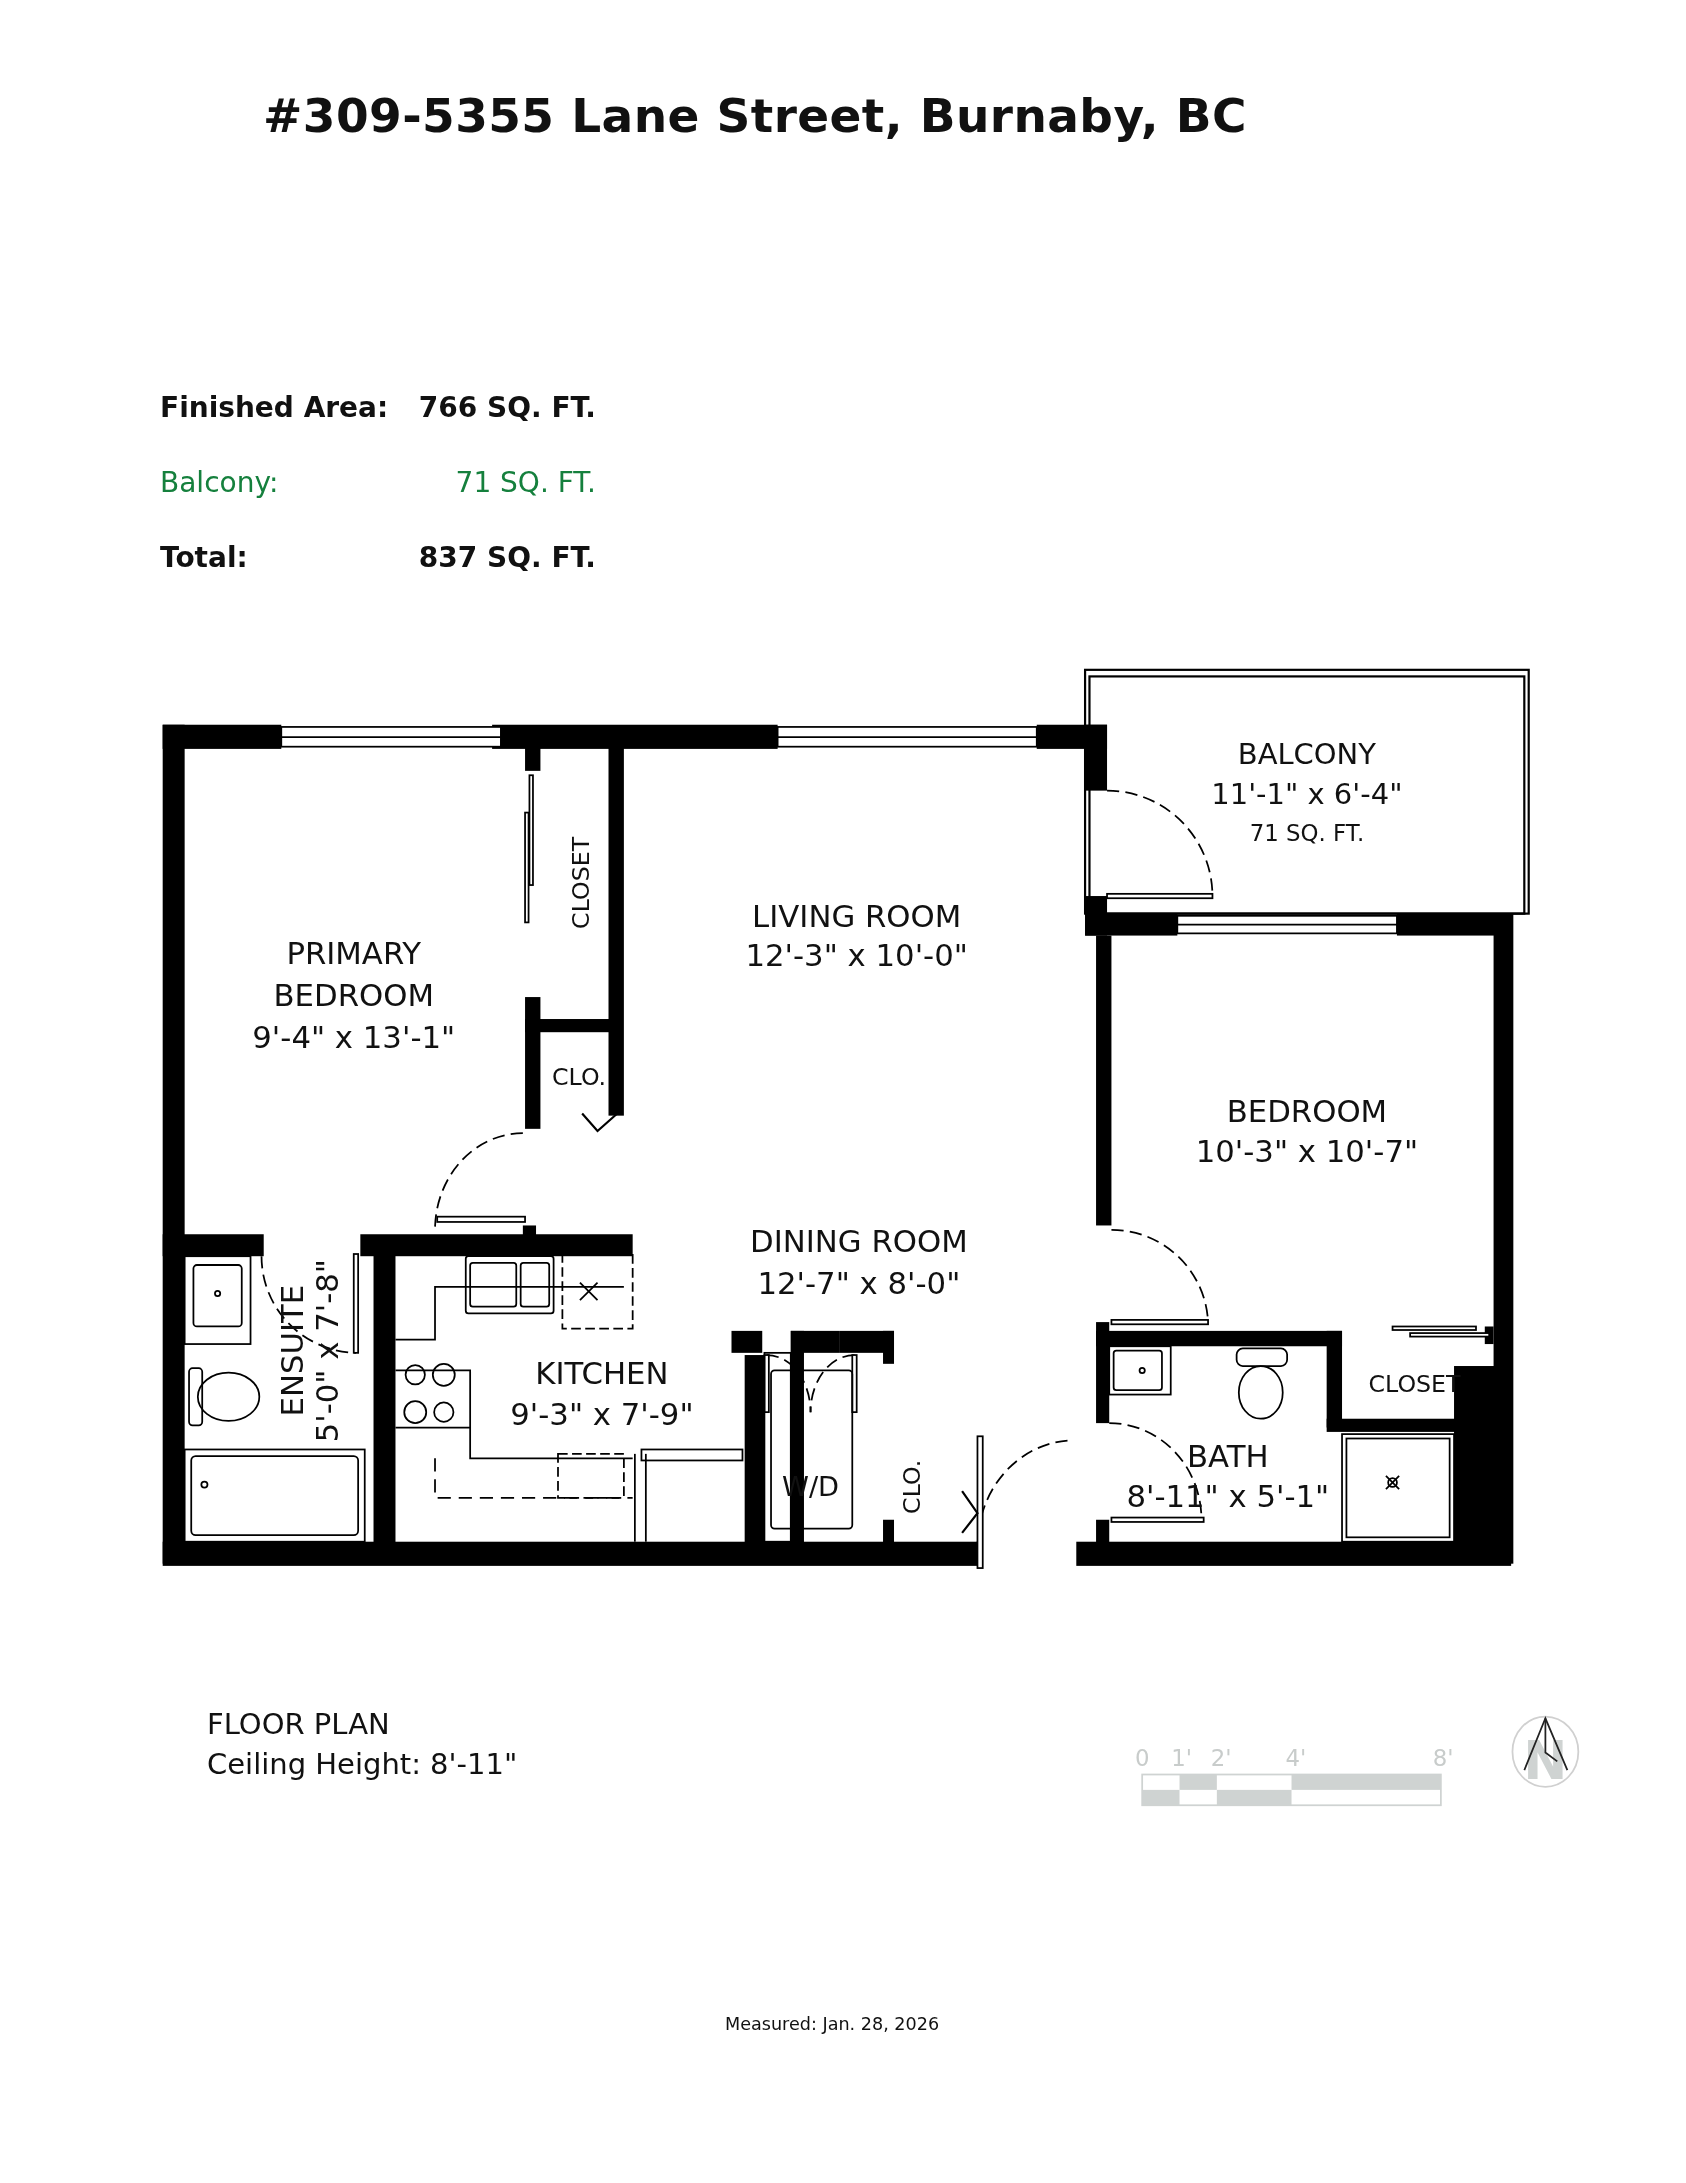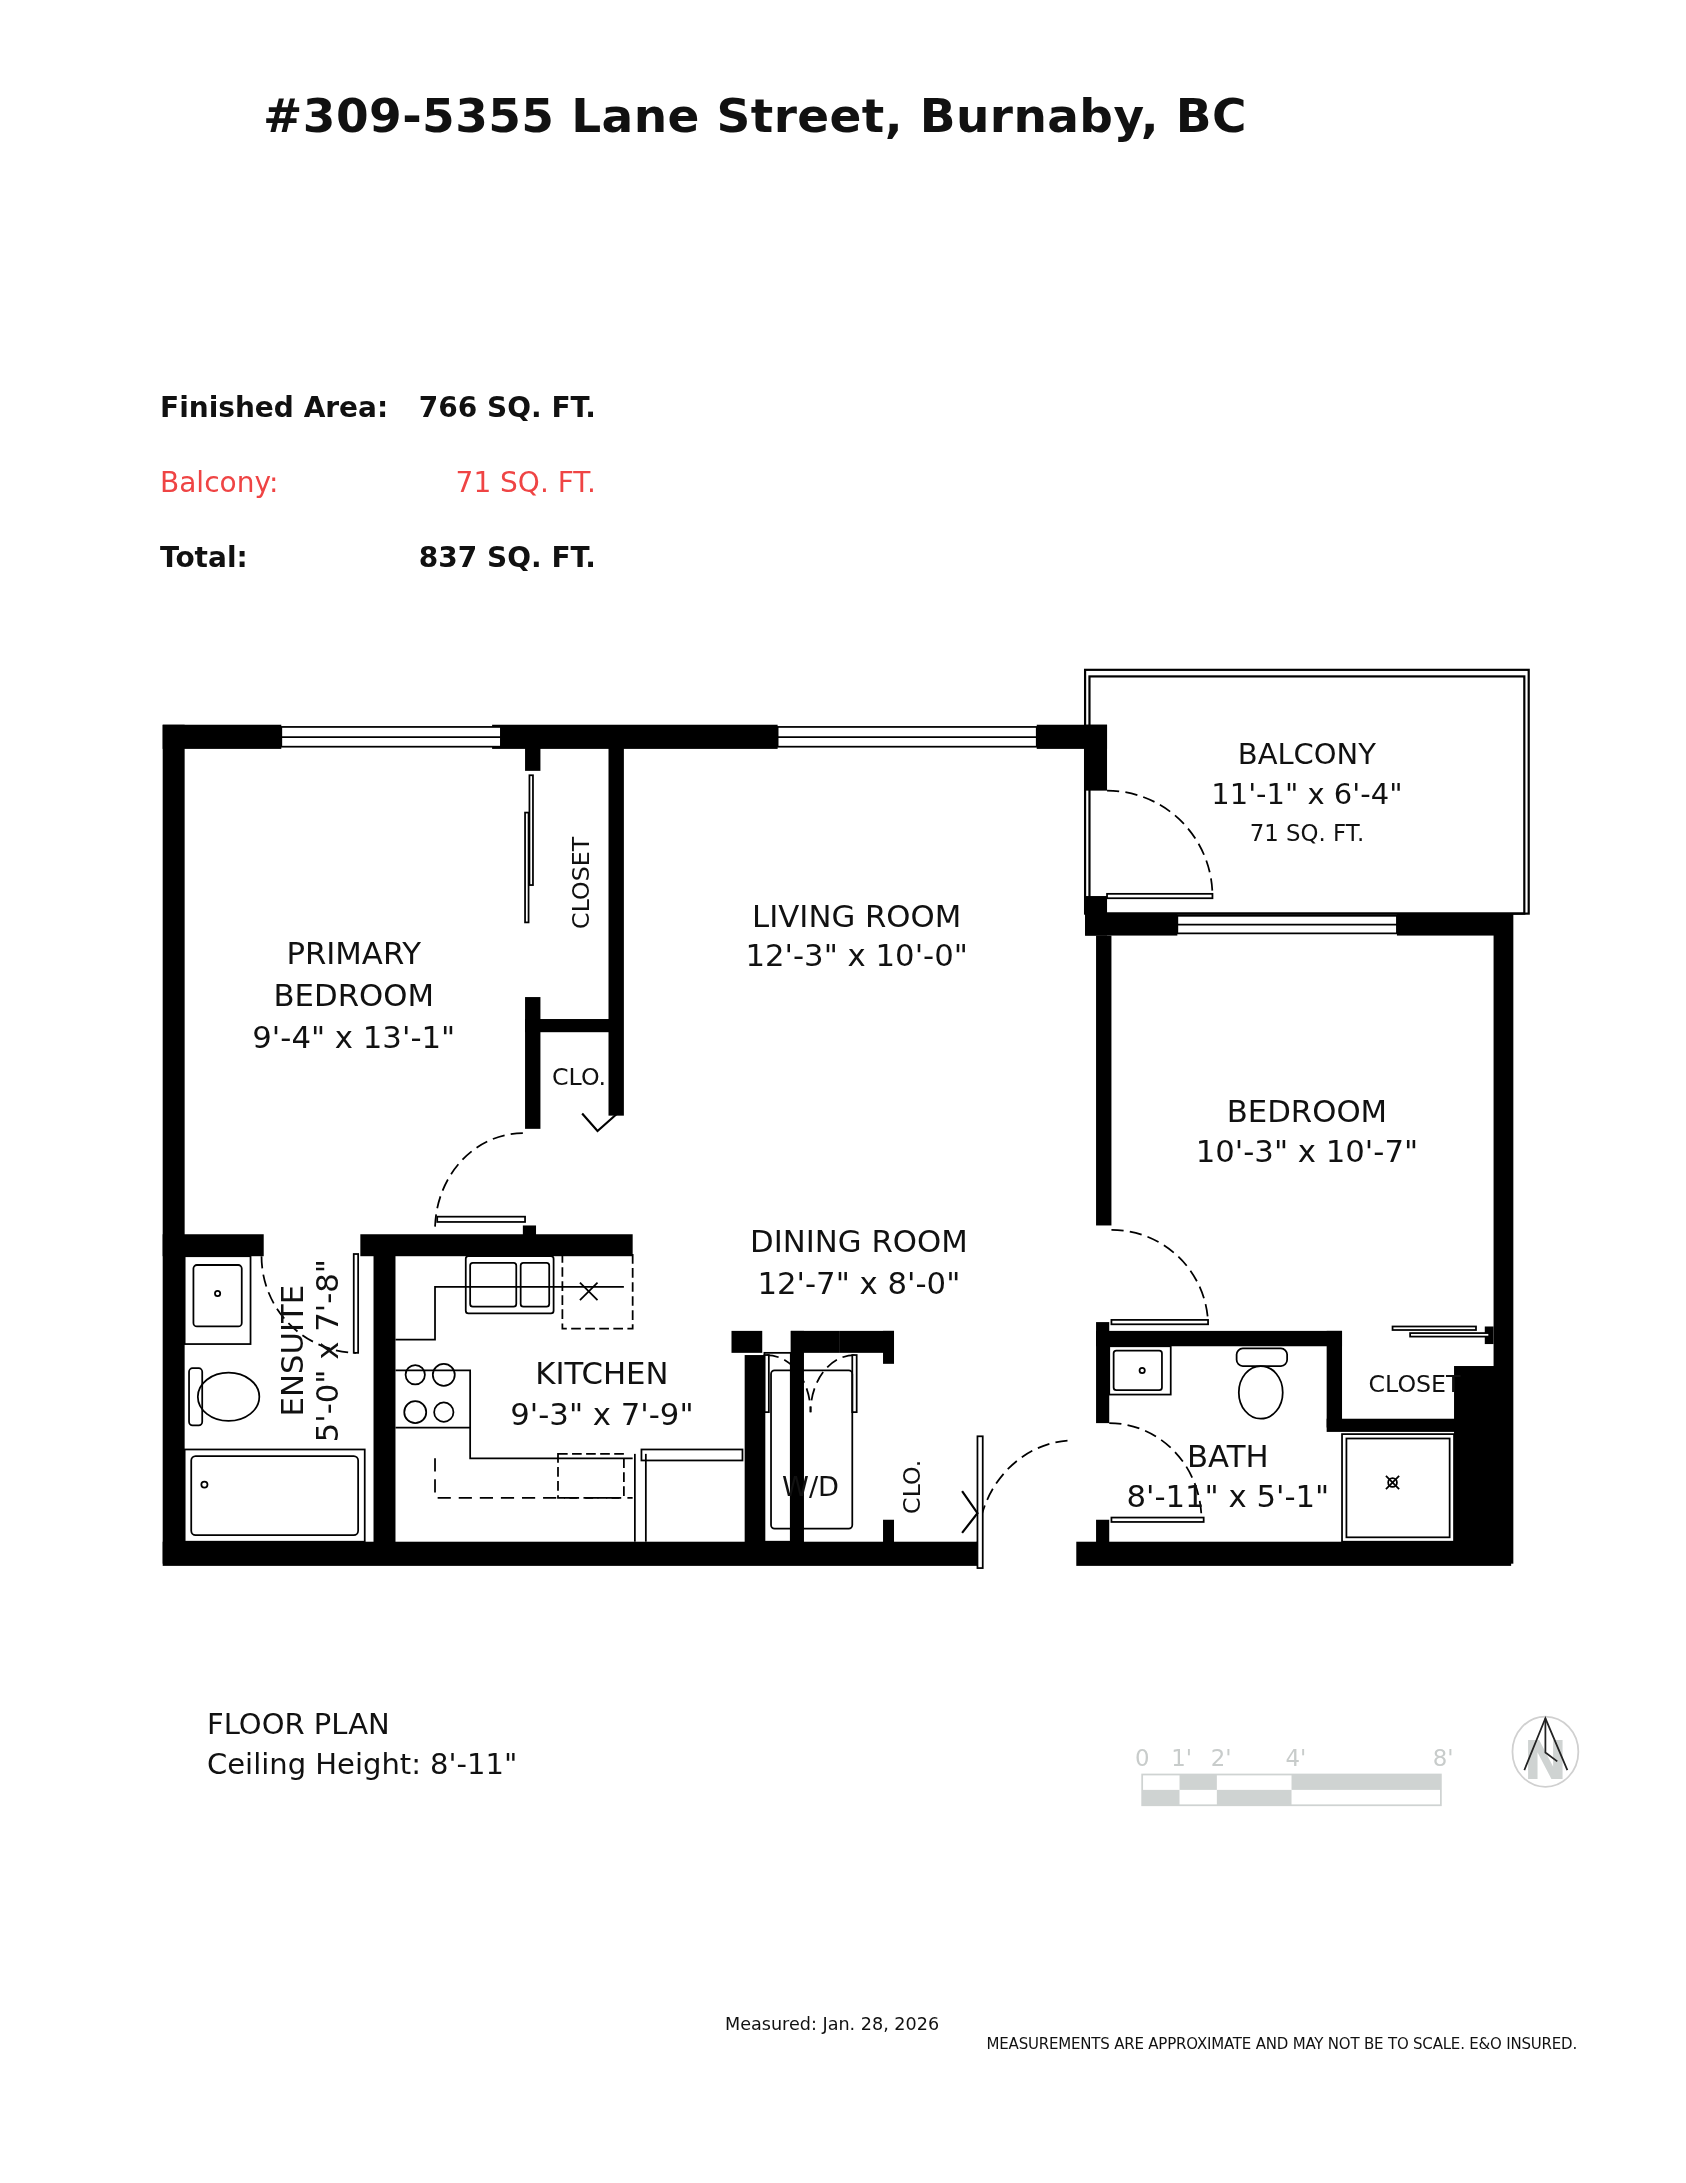--- a/index.html
+++ b/index.html
@@ -3,21 +3,21 @@
   <meta charset="utf-8">
   <style>
     html, body { margin: 0; padding: 0; background: #ffffff; }
     body { width: 1687px; height: 2183px; position: relative; overflow: hidden; font-family: "DejaVu Sans", sans-serif; color: #111111; }
     .title { position: absolute; left: 0; width: 1510px; top: 88px; text-align: center; font-size: 47px; font-weight: bold; letter-spacing: 0.4px; }
     .area-table { position: absolute; left: 160px; top: 391px; width: 448px; }
     .area-row { position: relative; height: 75px; }
     .area-row .lbl { position: absolute; left: 0; top: 0; font-size: 28px; }
     .area-row .val { position: absolute; right: 12px; top: 0; font-size: 28px; text-align: right; }
     .bold { font-weight: bold; }
-    .light { font-weight: normal; color: #ef4444; }
+    .light { font-weight: normal; color: #15803d; }
     svg#plan { position: absolute; left: 0; top: 0; width: 1687px; height: 2183px; }
     .room-text { font-family: "DejaVu Sans", sans-serif; fill: #111111; }
     .fp-label { position: absolute; left: 163px; top: 1704px; font-size: 29px; line-height: 40px; margin-left: 44px; }
     .measured { position: absolute; left: 725px; top: 1986px; font-size: 17.6px; margin-top: 28px; }
     .disclaimer { position: absolute; right: 110px; top: 2034px; font-size: 15px; text-align: right; line-height: 20px; letter-spacing: -0.2px; }
   </style>
 </head>
 <body>
 
 <div class="title">#309-5355 Lane Street, Burnaby, BC</div>
@@ -243,15 +243,14 @@
 </svg>
 
 <div class="fp-label">
   <div>FLOOR PLAN</div>
   <div>Ceiling Height: 8'-11"</div>
 </div>
 
 <div class="measured">Measured: Jan. 28, 2026</div>
 
 <div class="disclaimer">
-  <div>MEASUREMENTS ARE APPROXIMATE AND MAY NOT BE TO SCALE. E&amp;O INSURED.</div>
 </div>
 
 
 </body></html>

